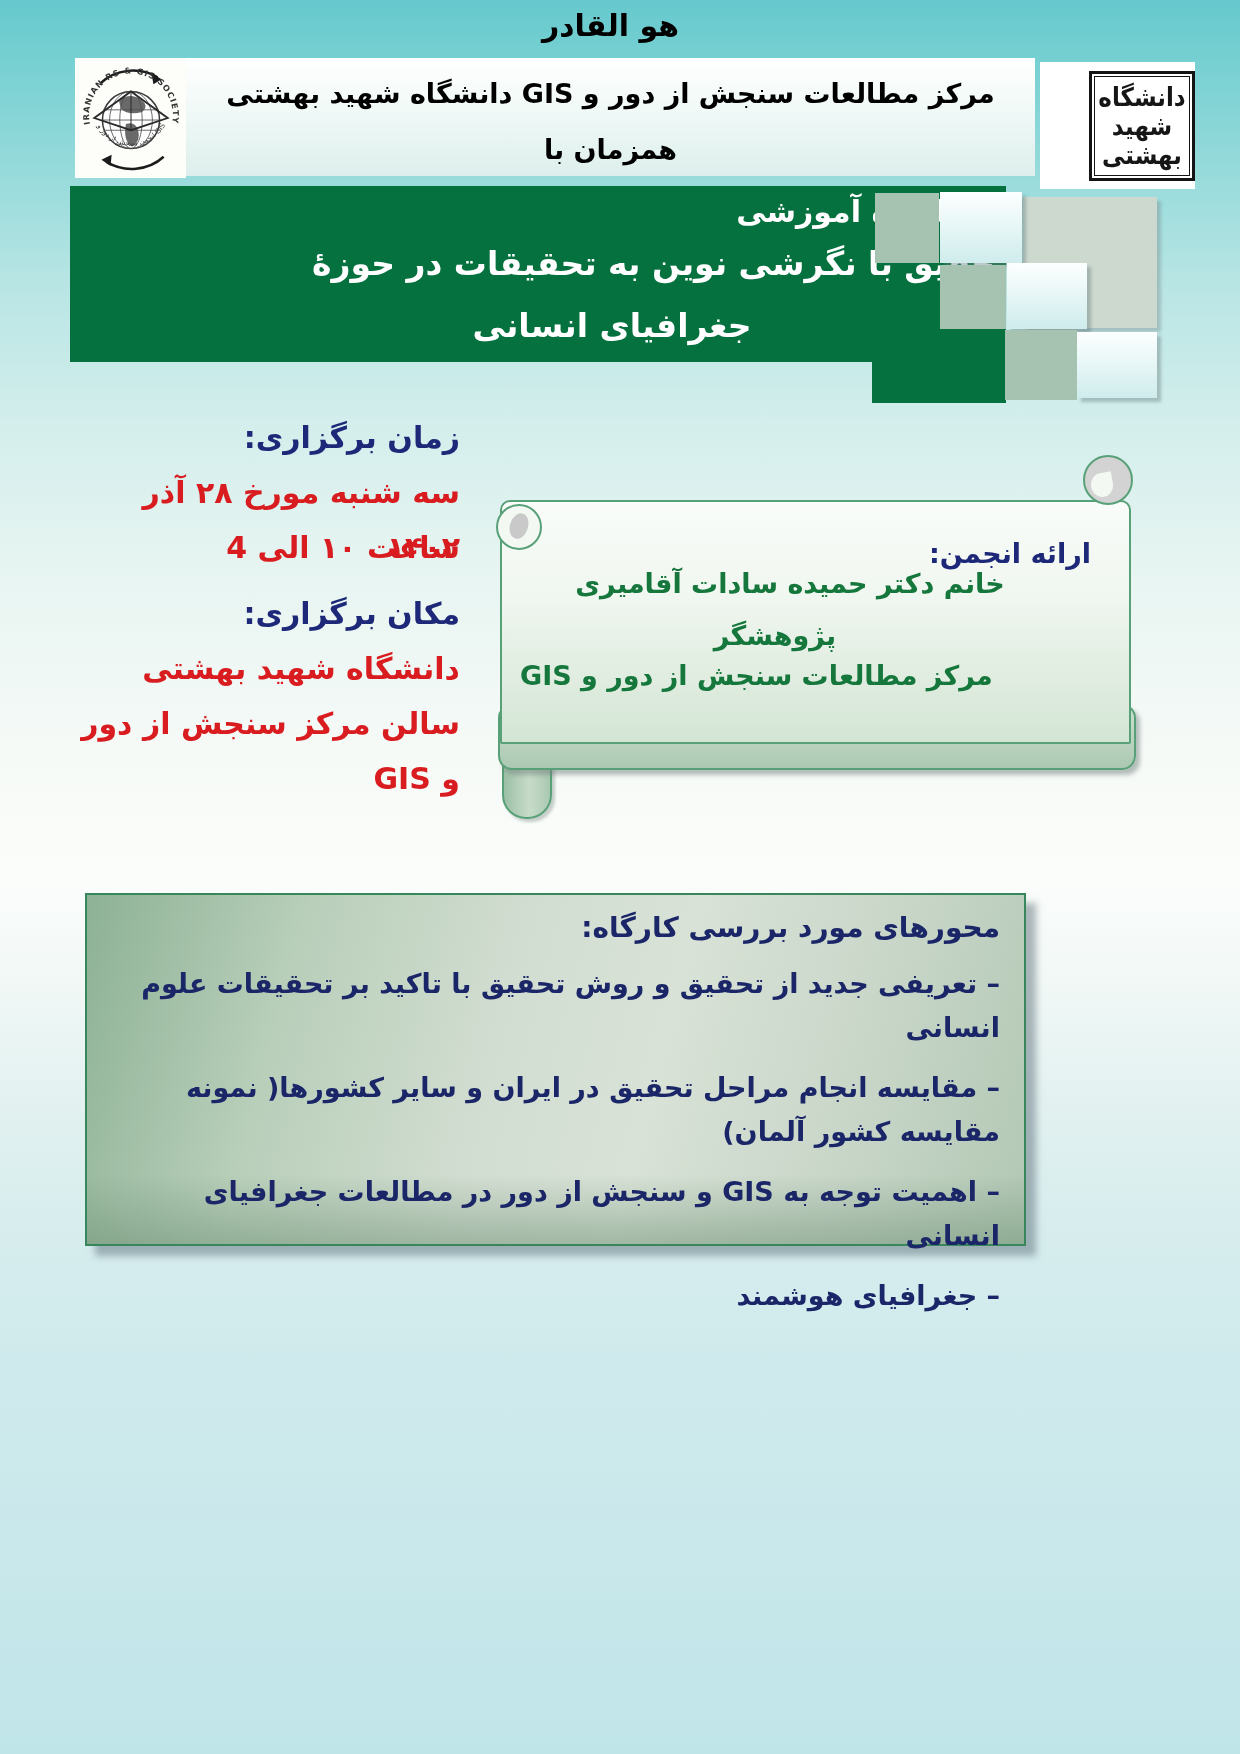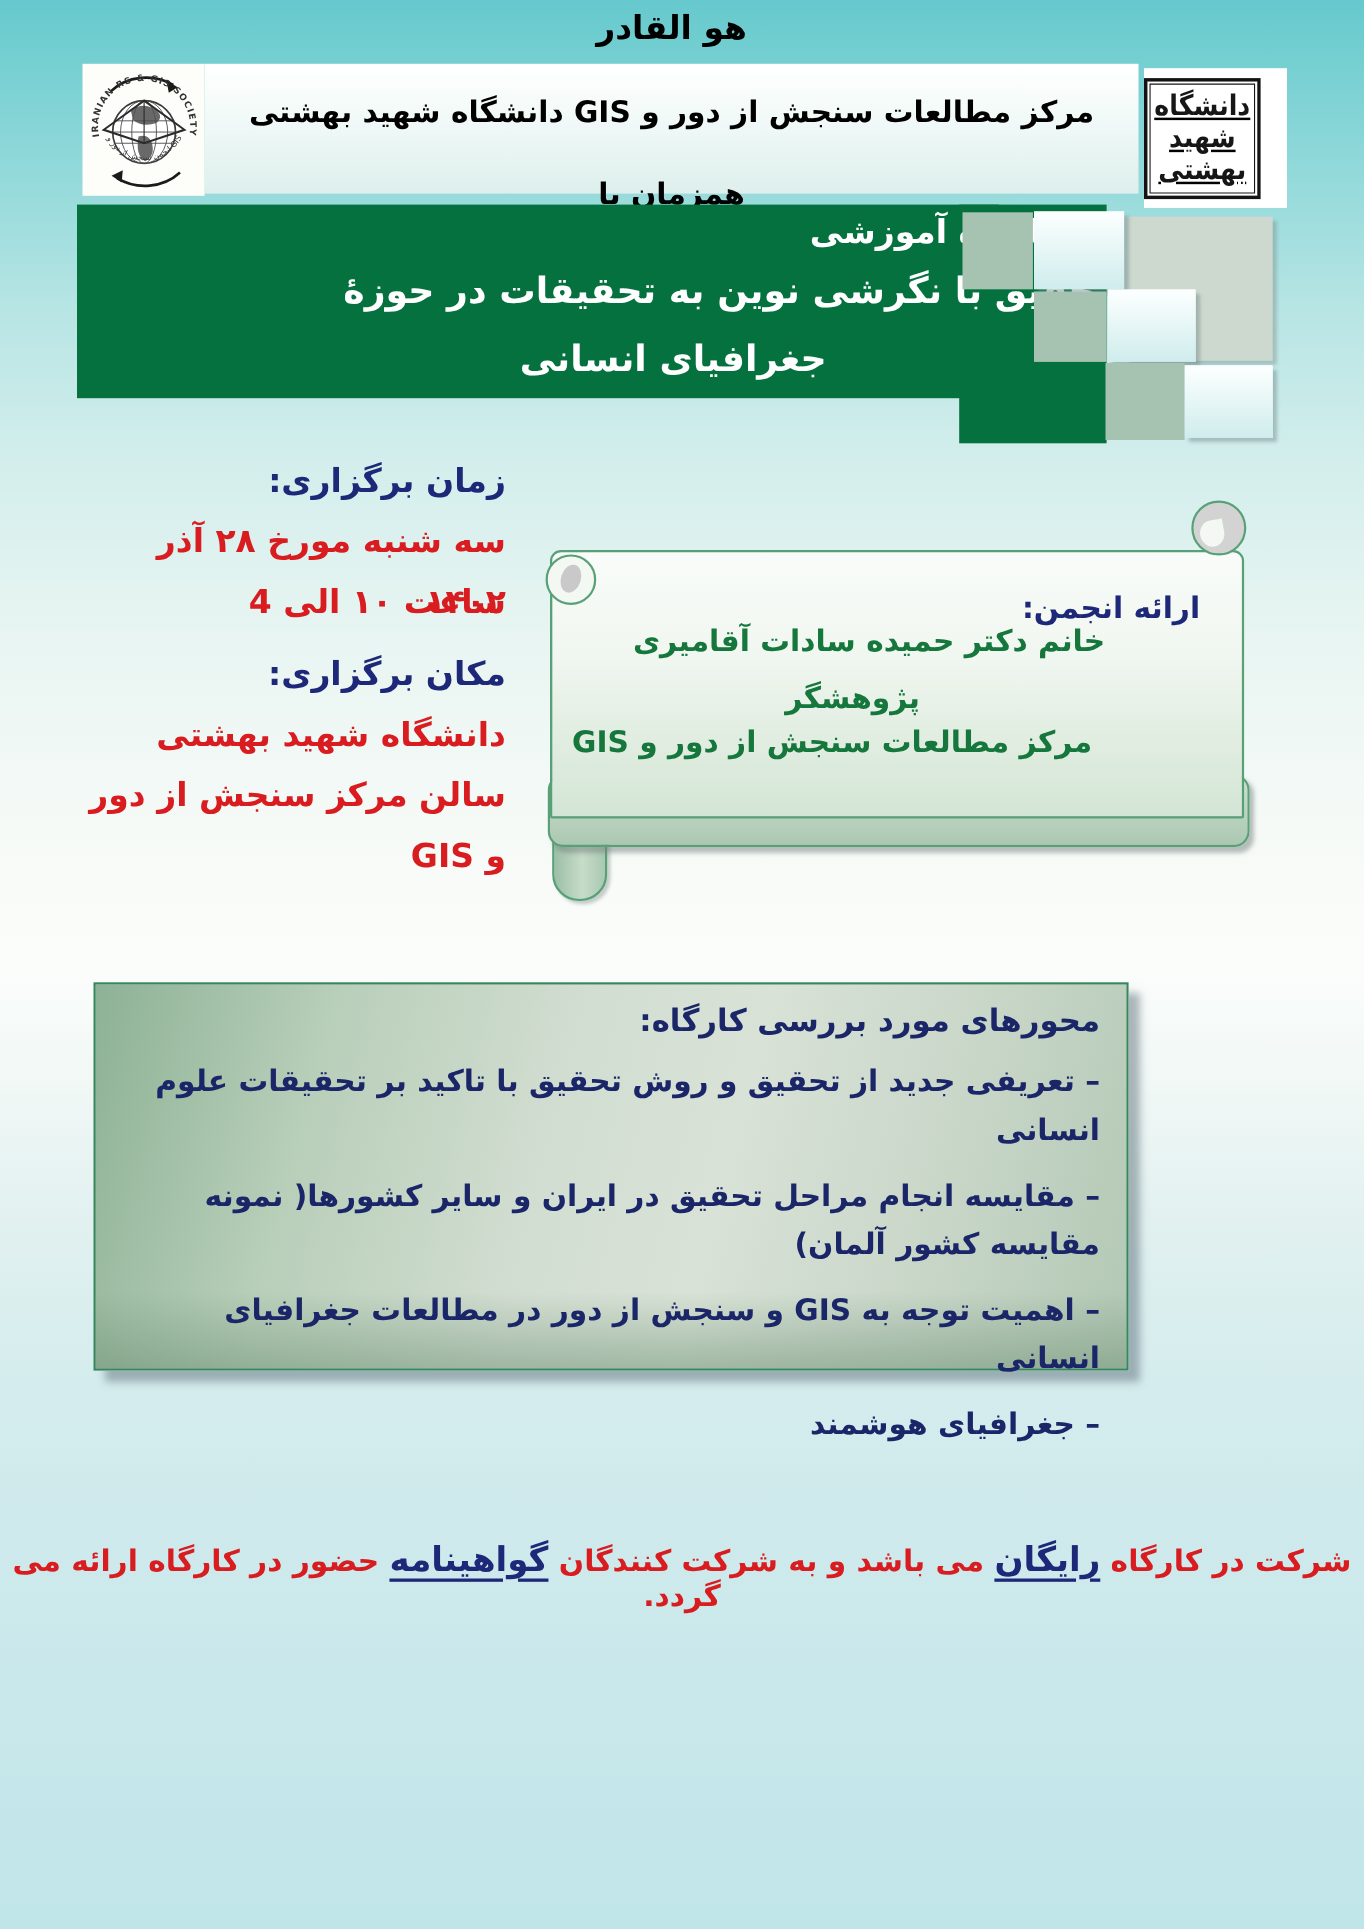--- a/index.html
+++ b/index.html
@@ -7,23 +7,23 @@
   #poster{position:relative;width:1240px;height:1754px;overflow:hidden;
     background:linear-gradient(180deg,#66c9cd 0%,#74cfd1 3%,#93d9da 9%,#b7e5e4 16%,
       #d3eeec 24%,#e8f5f2 33%,#f6faf7 43%,#fbfdfb 50%,#f1f8f6 56%,#e2f1f0 63%,
       #d7edee 70%,#cfeaec 78%,#c9e8eb 88%,#c0e5e9 100%);}
   .abs{position:absolute;}
   
   .bismillah{left:186px;top:8px;width:849px;text-align:center;font-size:30px;font-weight:bold;color:#000;}
   
   .header-strip{left:186px;top:58px;width:849px;height:118px;
     background:linear-gradient(180deg,#ffffff 0%,#f2faf8 40%,#ddefec 100%);}
-  .header-text{padding-top:8px;direction:rtl;text-align:center;font-weight:bold;font-size:27px;color:#000;line-height:74px;}
+  .header-text{padding-top:8px;direction:rtl;text-align:center;font-weight:bold;font-size:27px;color:#000;line-height:56px;}
   .society-box{left:75px;top:58px;width:111px;height:120px;background:#fdfdfa;display:flex;align-items:center;justify-content:center;}
-  .sbu-box{left:1040px;top:62px;width:130px;height:127px;background:#ffffff;display:flex;align-items:center;justify-content:flex-start;text-decoration:underline;}
+  .sbu-box{left:1040px;top:62px;width:155px;height:127px;background:#ffffff;display:flex;align-items:center;justify-content:flex-end;}
   .sbu-frame{width:100px;height:104px;border:3px solid #141414;box-shadow:inset 0 0 0 2px #fff,inset 0 0 0 3px #141414;
     display:flex;align-items:center;justify-content:center;}
   .sbu-text{font-weight:bold;font-size:23px;line-height:26px;text-align:center;direction:rtl;color:#161616;transform:scaleY(1.12);}
   
   .banner{left:70px;top:186px;width:838px;height:176px;background:#04713f;}
   .banner-ext{left:872px;top:186px;width:134px;height:217px;background:#04713f;}
   .banner-line{position:absolute;width:100%;text-align:center;color:#fff;font-weight:bold;direction:rtl;}
   .b1{top:194px;left:230px;font-size:30px;}
   .b2{top:244px;left:88px;font-size:33px;}
   .b3{top:306px;left:-8px;font-size:33px;}
@@ -160,17 +160,14 @@
   <div class="abs presenter-org">مرکز مطالعات سنجش از دور و GIS</div>
 
   <div class="abs topics">
     <div class="topics-title">محورهای مورد بررسی کارگاه:</div>
     <div class="topic-item">– تعریفی جدید از تحقیق و روش تحقیق با تاکید بر تحقیقات علوم انسانی</div>
     <div class="topic-item">– مقایسه انجام مراحل تحقیق در ایران و سایر کشورها( نمونه مقایسه کشور آلمان)</div>
     <div class="topic-item">– اهمیت توجه به GIS و سنجش از دور در مطالعات جغرافیای انسانی</div>
     <div class="topic-item">– جغرافیای هوشمند</div>
   </div>
 
-  <div class="abs footer">
-    <span>شرکت در کارگاه </span><span class="hl">رایگان</span><span> می باشد و  به شرکت کنندگان </span><span class="hl">گواهینامه</span><span> حضور در کارگاه ارائه می گردد.</span>
-  </div>
 
 </div>
 
 </body></html>

